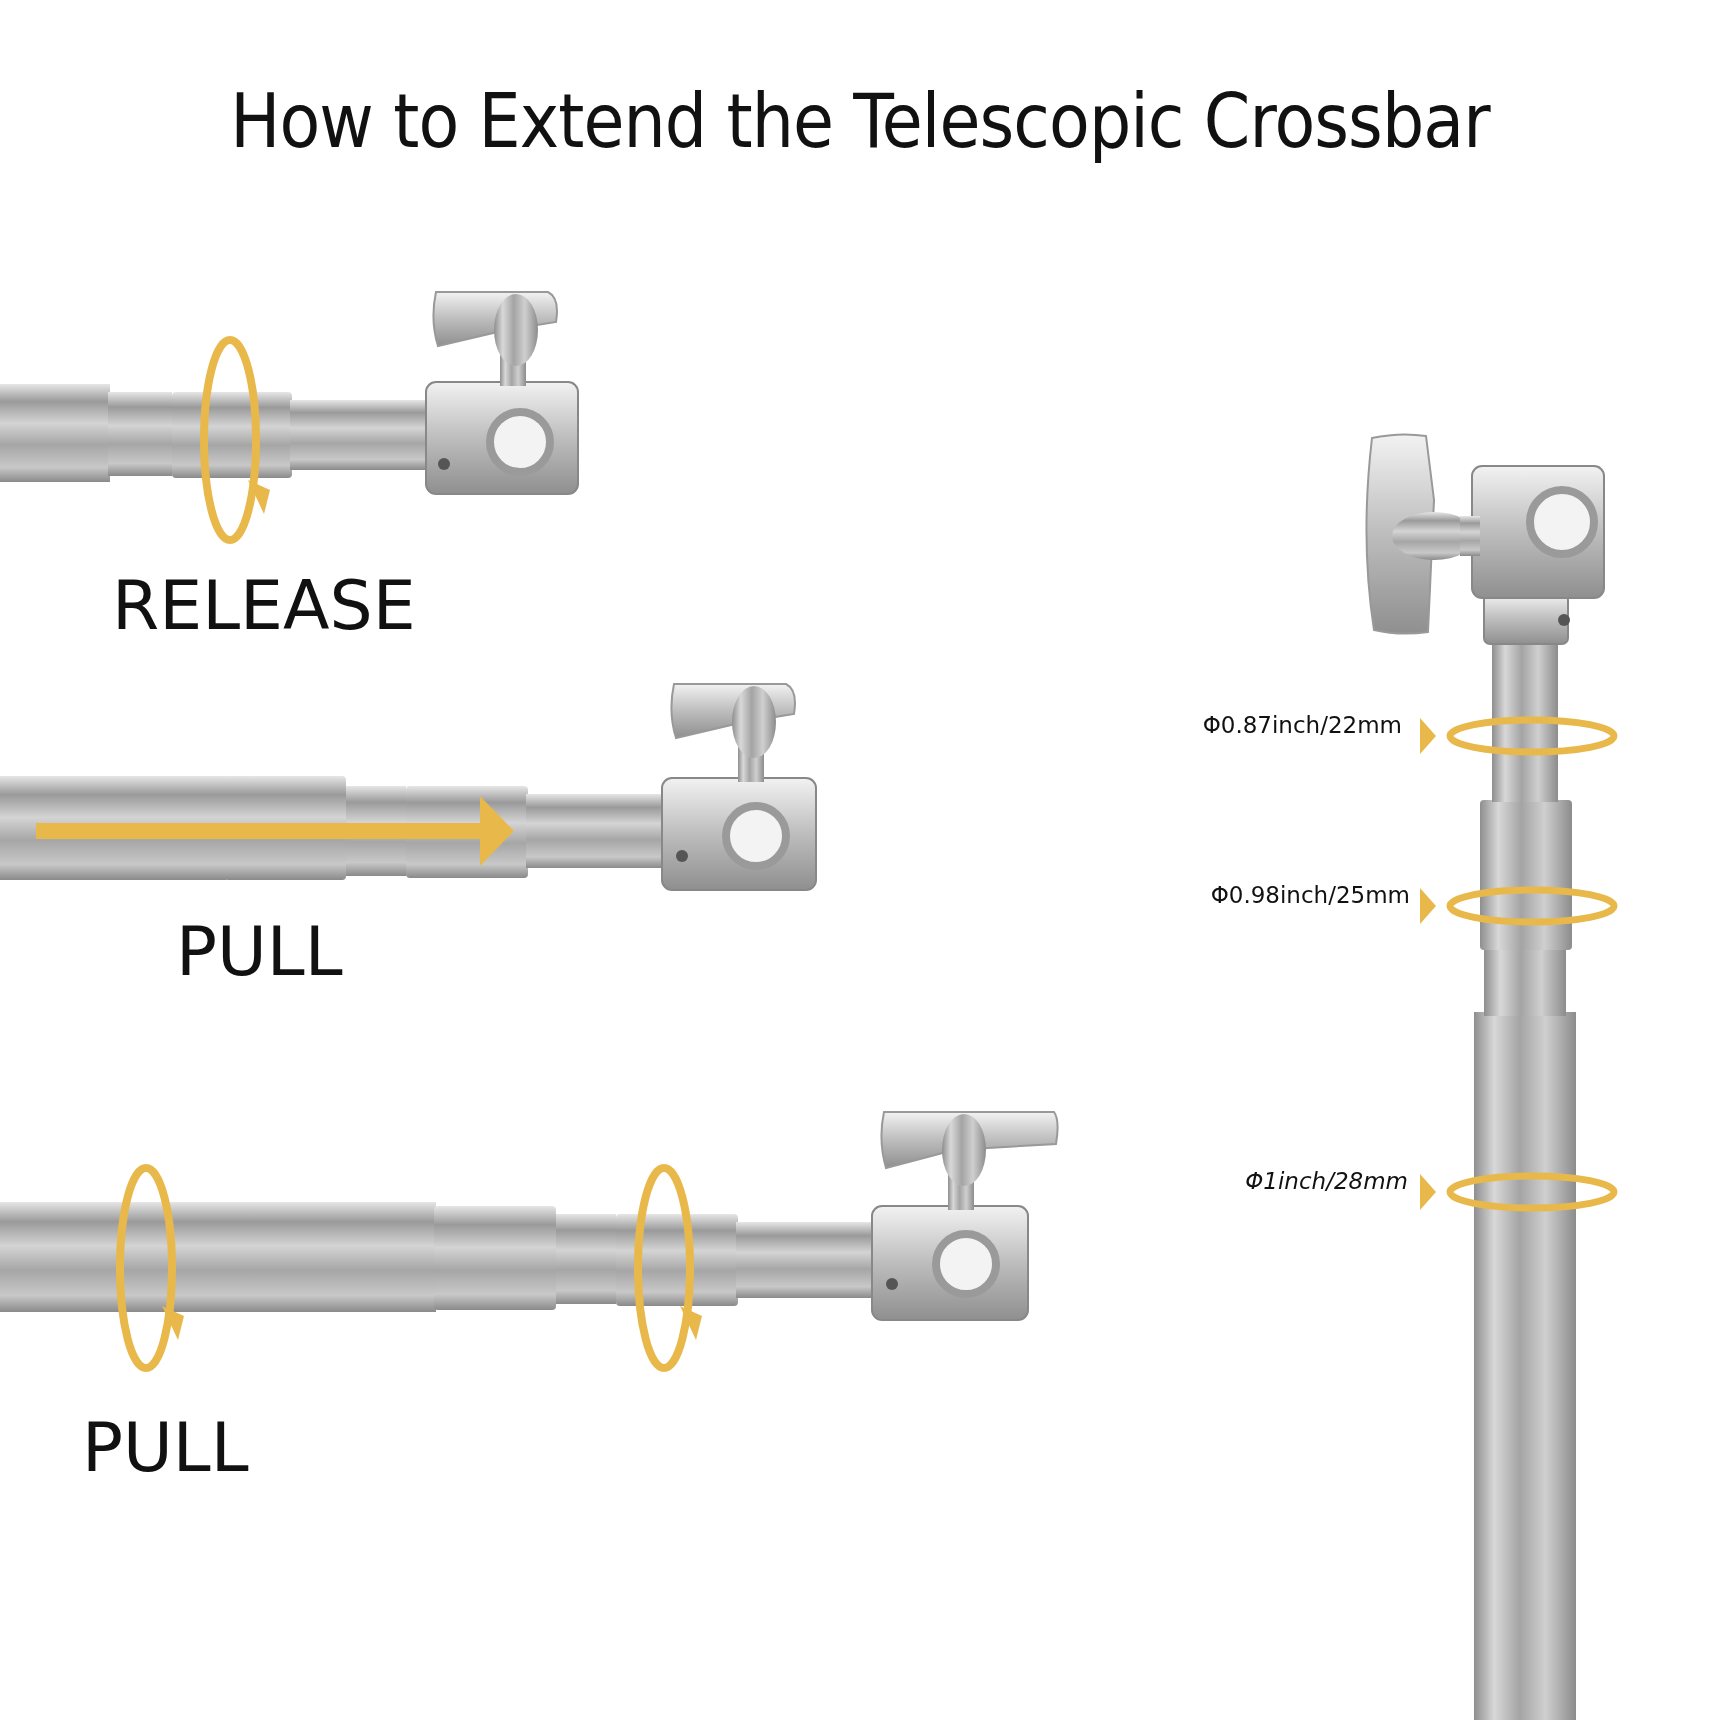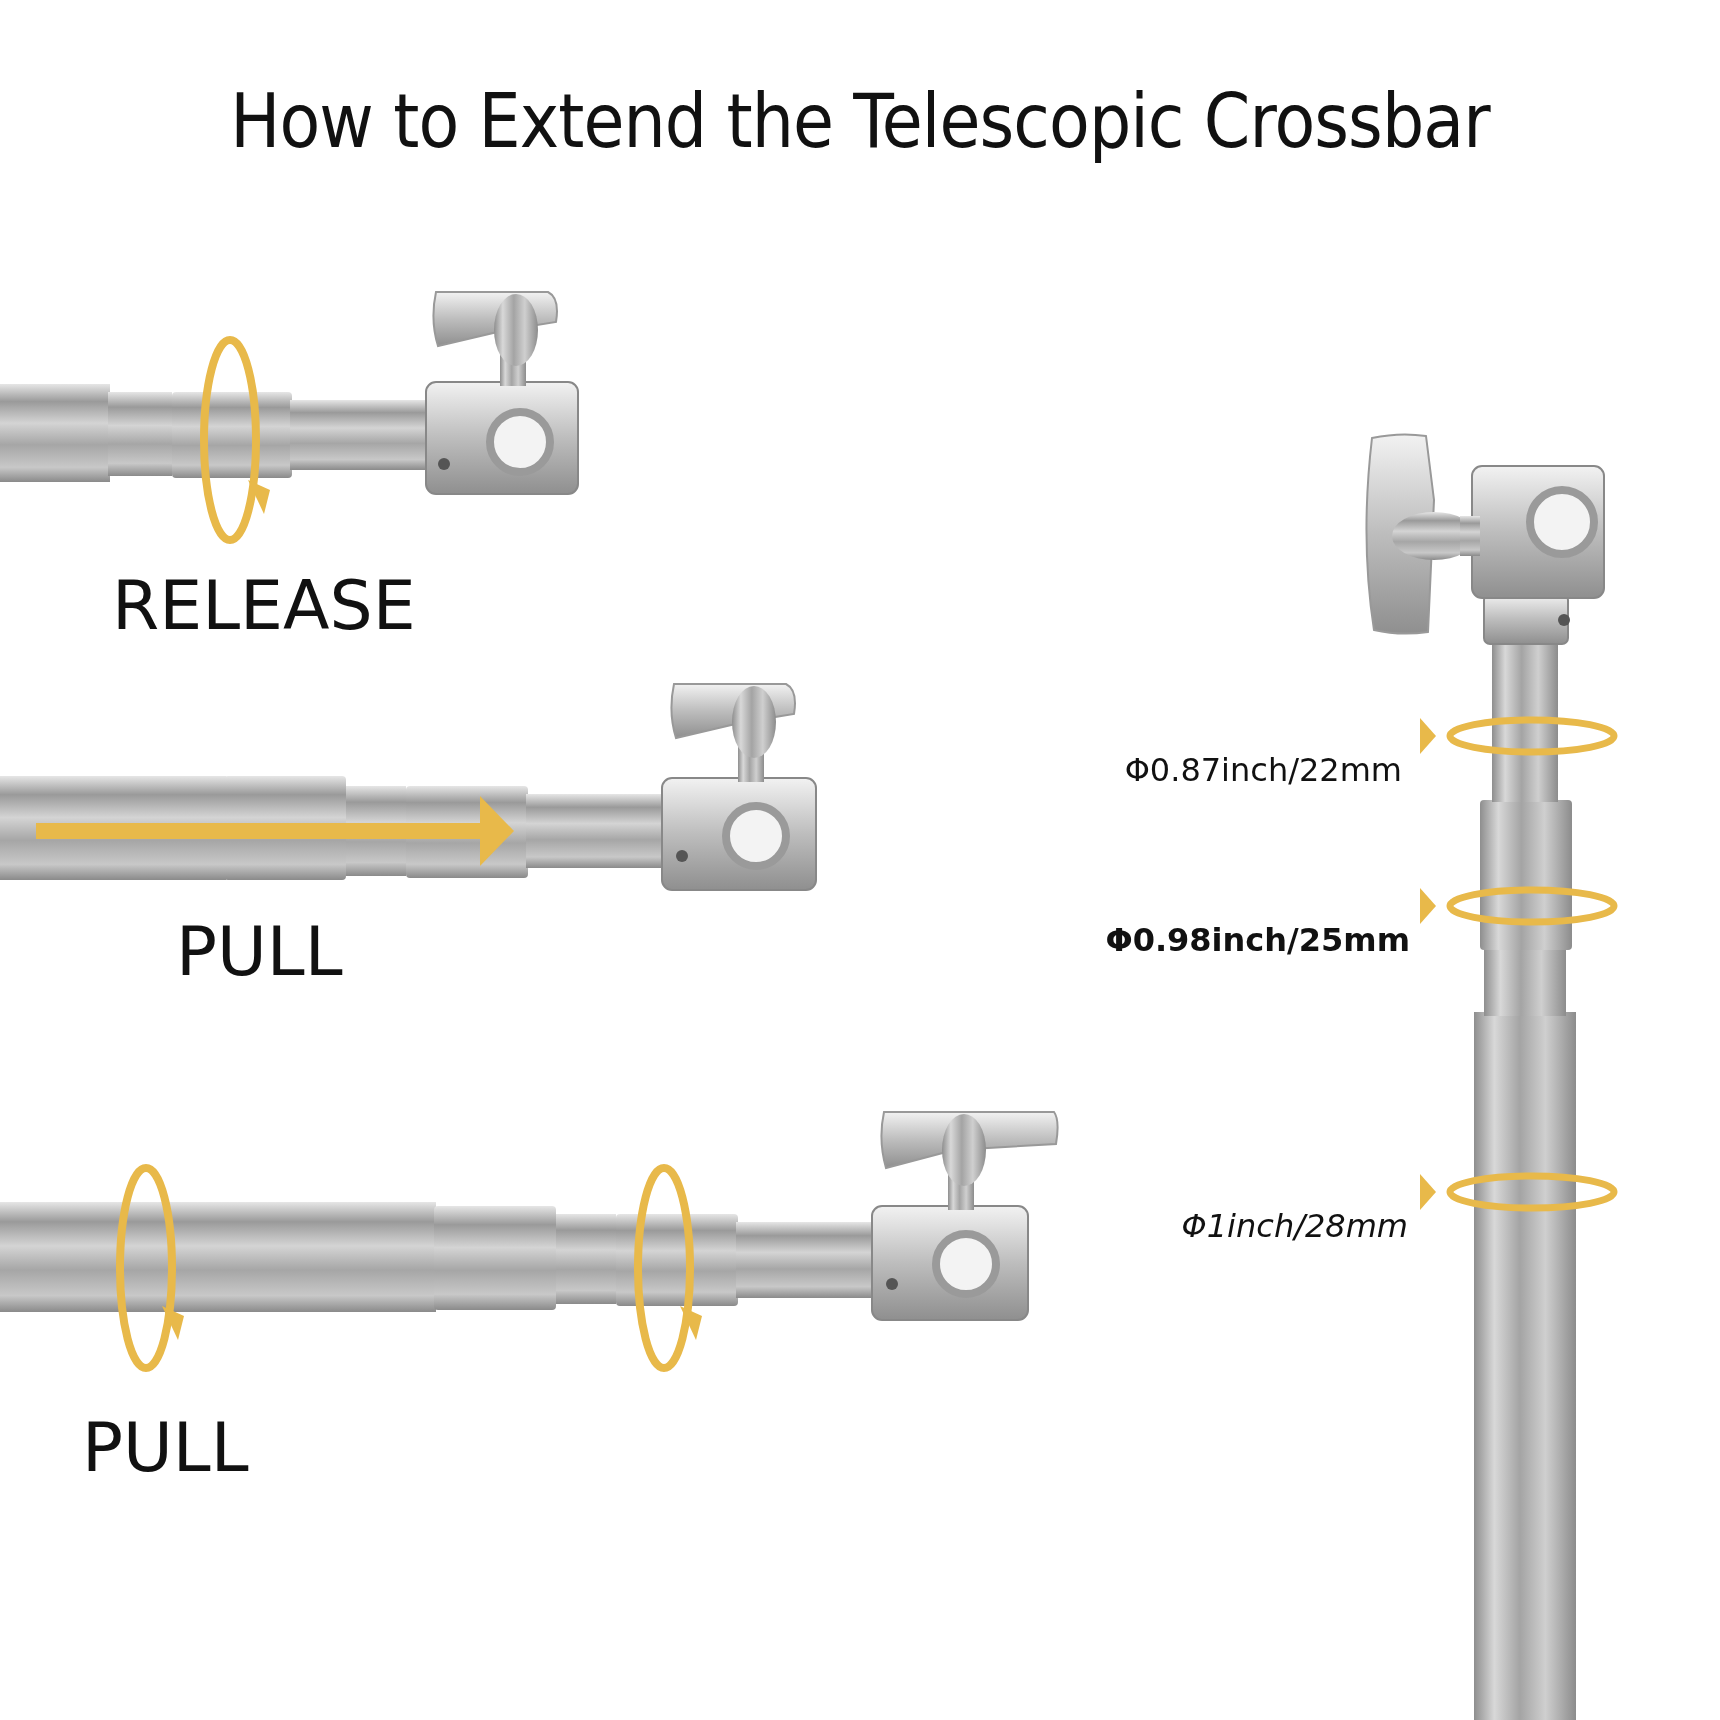--- a/index.html
+++ b/index.html
@@ -1,19 +1,19 @@
 <!DOCTYPE html>
 <html><head>
 <meta charset="utf-8">
 <style>
   html, body { margin:0; padding:0; background:#ffffff; }
   body { width:1720px; height:1720px; position:relative; overflow:hidden; font-family:"DejaVu Sans", sans-serif; }
   .title { position:absolute; left:0; width:1720px; top:78px; text-align:center; font-size:74px; color:#111; letter-spacing:-1px; transform:scaleX(0.9); }
   .label { position:absolute; font-size:68px; color:#111; transform-origin:left top; }
-  .dim { position:absolute; font-size:32px; color:#111; text-align:right;margin-top:39px; }
+  .dim { position:absolute; font-size:23px; color:#111; text-align:right; }
   svg { position:absolute; left:0; top:0; }
 </style>
 </head>
 <body>
 
 <div class="title">How to Extend the Telescopic Crossbar</div>
 
 <svg width="1720" height="1720" viewBox="0 0 1720 1720">
   <defs>
     <linearGradient id="metalH" x1="0" y1="0" x2="0" y2="1">
@@ -122,14 +122,14 @@
     <polygon points="1420,1174 1436,1192 1420,1210" fill="#E8B94A"></polygon>
     <ellipse cx="1532" cy="1192" rx="82" ry="16" fill="none" stroke="#E8B94A" stroke-width="7"></ellipse>
   </g>
 </svg>
 
 <div class="label" style="left:112px; top:566px;">RELEASE</div>
 <div class="label" style="left:176px; top:912px;">PULL</div>
 <div class="label" style="left:82px; top:1408px;">PULL</div>
 
 <div class="dim" style="right:318px; top:712px;">Φ0.87inch/22mm</div>
-<div class="dim" style="right:310px; top:882px;font-weight:bold;">Φ0.98inch/25mm</div>
+<div class="dim" style="right:310px; top:882px;">Φ0.98inch/25mm</div>
 <div class="dim" style="right:312px; top:1168px;font-style:italic;">Φ1inch/28mm</div>
 
 </body></html>

